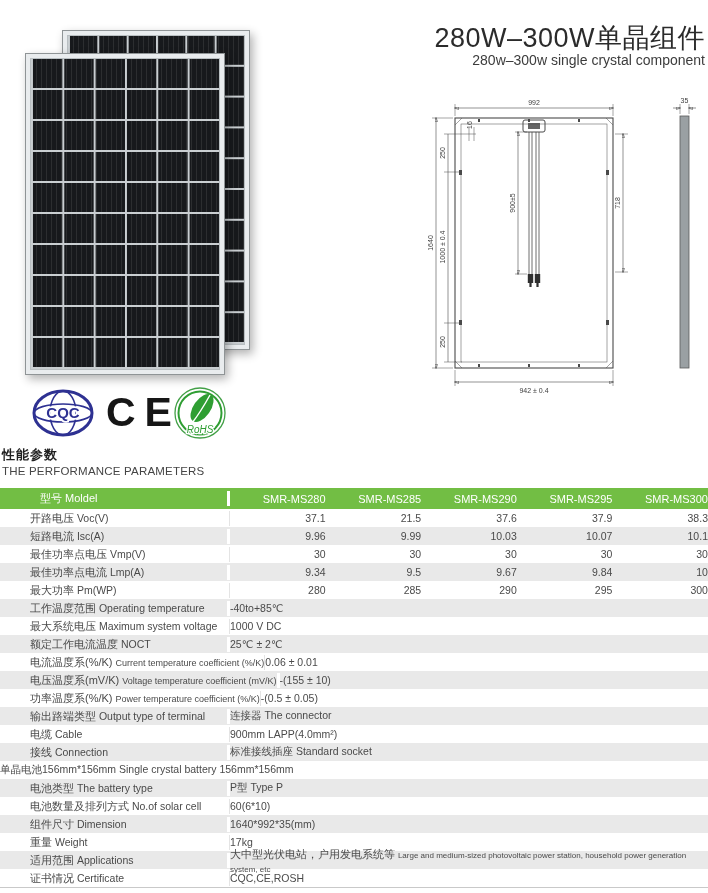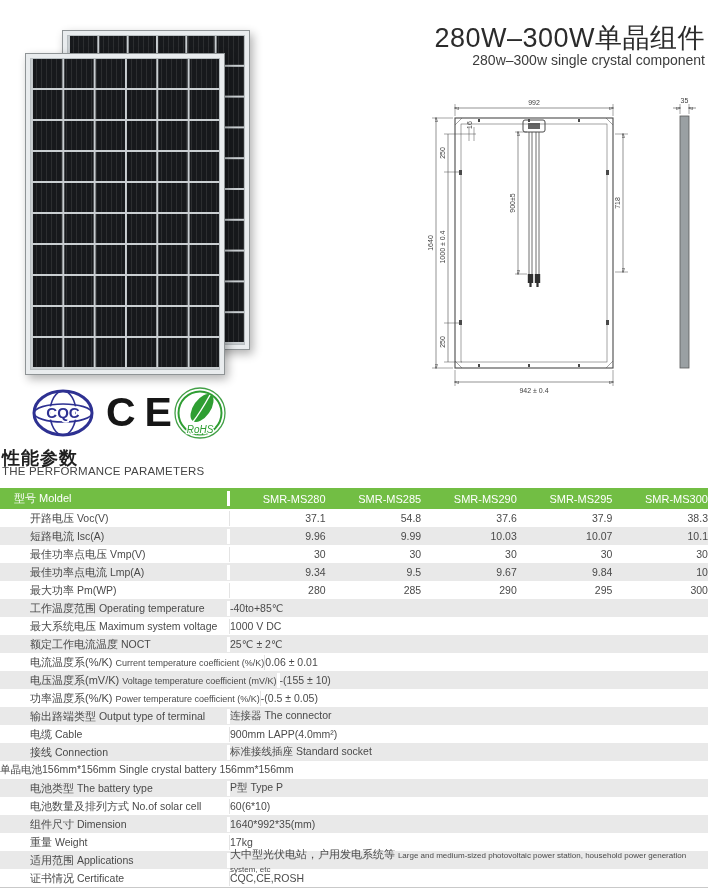--- a/index.html
+++ b/index.html
@@ -29,27 +29,27 @@
   .drawing line,.drawing rect.fr,.drawing path{stroke:#4a4a4a;fill:none;}
   .drawing text{fill:#3d3d3d;font-size:7px;font-family:"Liberation Sans",sans-serif;}
 
   
   .logo-cqc{position:absolute;left:31px;top:388px;}
   .logo-ce{position:absolute;left:106px;top:389px;font-size:41px;font-weight:700;color:#161616;
            letter-spacing:9px;font-family:"Liberation Sans",sans-serif;}
   .logo-rohs{position:absolute;left:172px;top:385px;}
 
   
-  .sec-zh{position:absolute;left:2px;top:446px;font-size:18px;font-weight:700;color:#1f1f1f;letter-spacing:1px;}
+  .sec-zh{position:absolute;left:2px;top:446px;font-size:13px;font-weight:700;color:#1f1f1f;letter-spacing:1px;}
   .sec-en{position:absolute;left:2px;top:465px;font-size:11.5px;color:#454545;letter-spacing:.2px;}
 
   
   .tbl{position:absolute;left:0;top:488px;width:708px;border-bottom:1px solid #c9c9c9;}
   .t-head{display:flex;height:21px;background:#72be44;color:#fff;font-size:11px;align-items:center;}
-  .t-head .hl{flex:0 0 230px;box-sizing:border-box;padding-left:14px;border-right:3px solid #fff;}
+  .t-head .hl{flex:0 0 230px;box-sizing:border-box;padding-left:40px;border-right:3px solid #fff;}
   .t-models{flex:1;display:flex;}
   .t-model{flex:1;text-align:right;}
   .row{display:flex;height:18px;align-items:center;font-size:10.5px;color:#4a4a4a;background:#fff;}
   .row:nth-child(even){background:#e9e9e9;}
   .cell-label{flex:0 0 230px;box-sizing:border-box;padding-left:30px;white-space:nowrap;overflow:visible;}
   .row:nth-child(odd) .cell-label{border-right:1px solid #e4e4e4;}
   .row:nth-child(even) .cell-label{border-right:3px solid #fff;}
   .lz{font-size:11px;}
   .le{font-size:10.5px;}
   .le.en-sm{font-size:9px;}
@@ -186,21 +186,21 @@
         <div class="t-model">SMR-MS295</div>
         <div class="t-model">SMR-MS300</div>
       </div>
     </div>
 
     <div class="t-rows">
       <div class="row">
         <div class="cell-label"><span class="lz">开路电压</span> <span class="le">Voc(V)</span></div>
         <div class="vals">
           <div class="v">37.1</div>
-          <div class="v">54.8</div>
+          <div class="v">21.5</div>
           <div class="v">37.6</div>
           <div class="v">37.9</div>
           <div class="v">38.3</div>
         </div>
       </div>
       <div class="row">
         <div class="cell-label"><span class="lz">短路电流</span> <span class="le">Isc(A)</span></div>
         <div class="vals">
           <div class="v">9.96</div>
           <div class="v">9.99</div>

